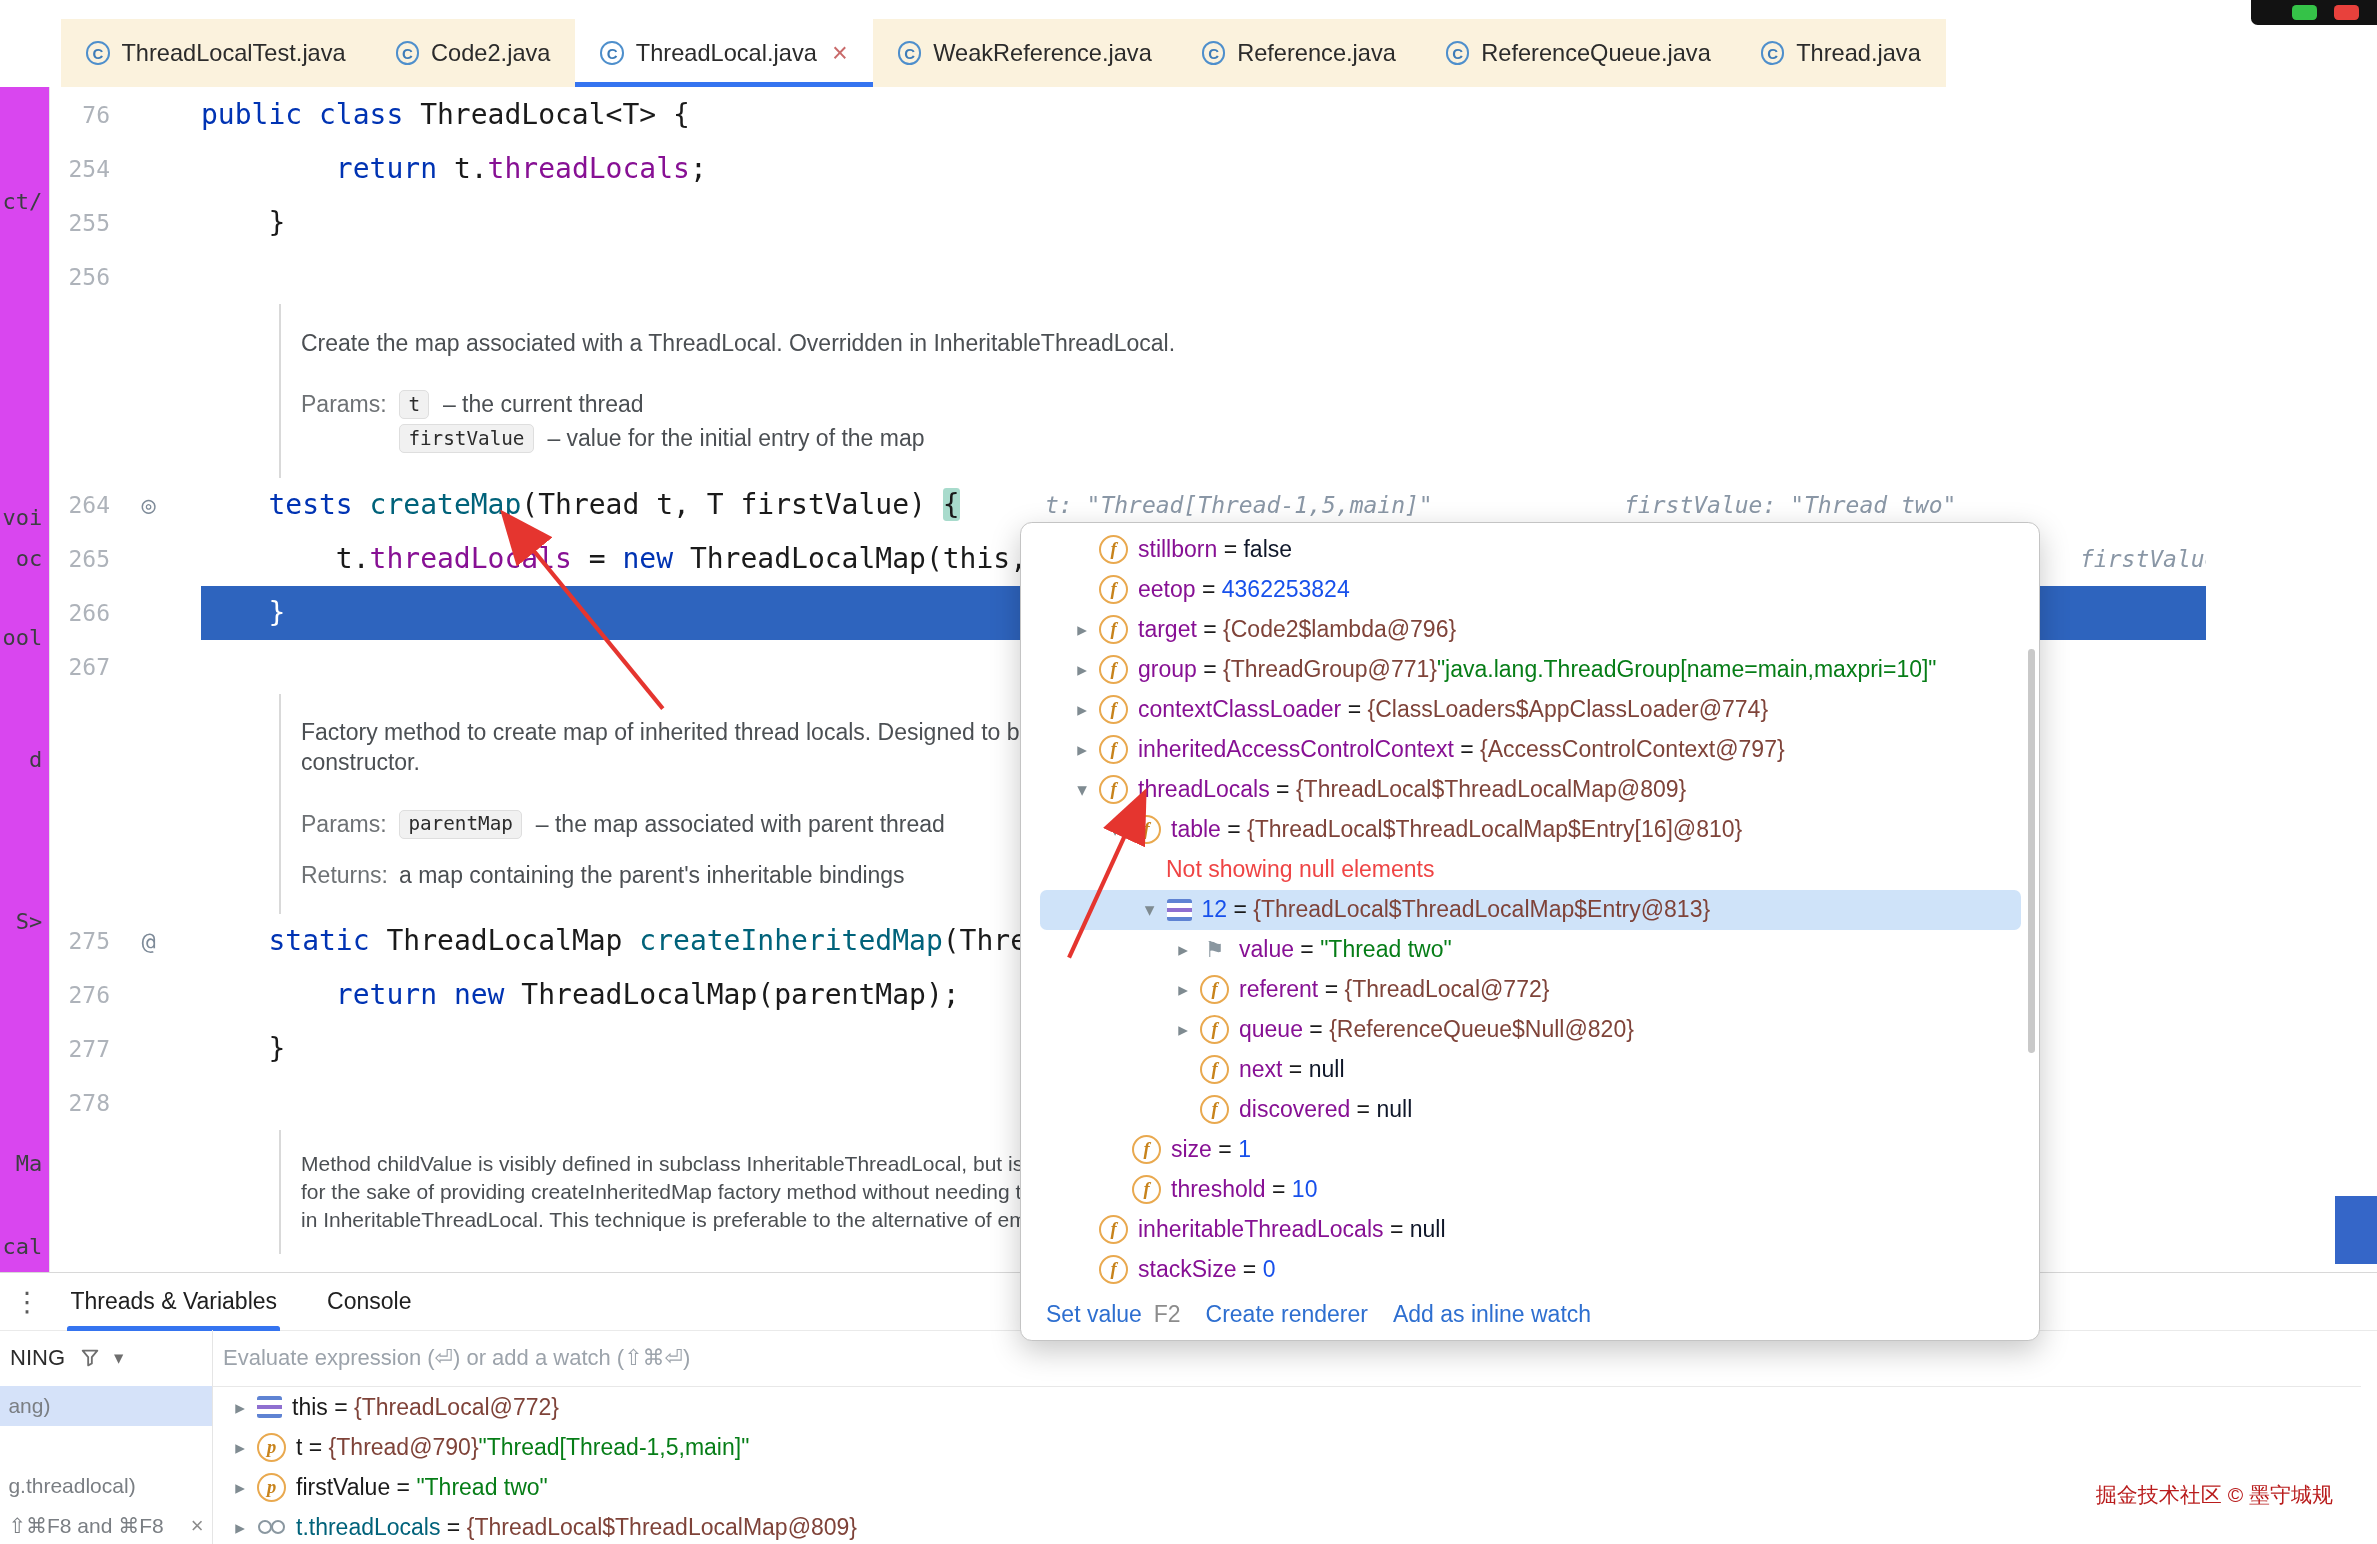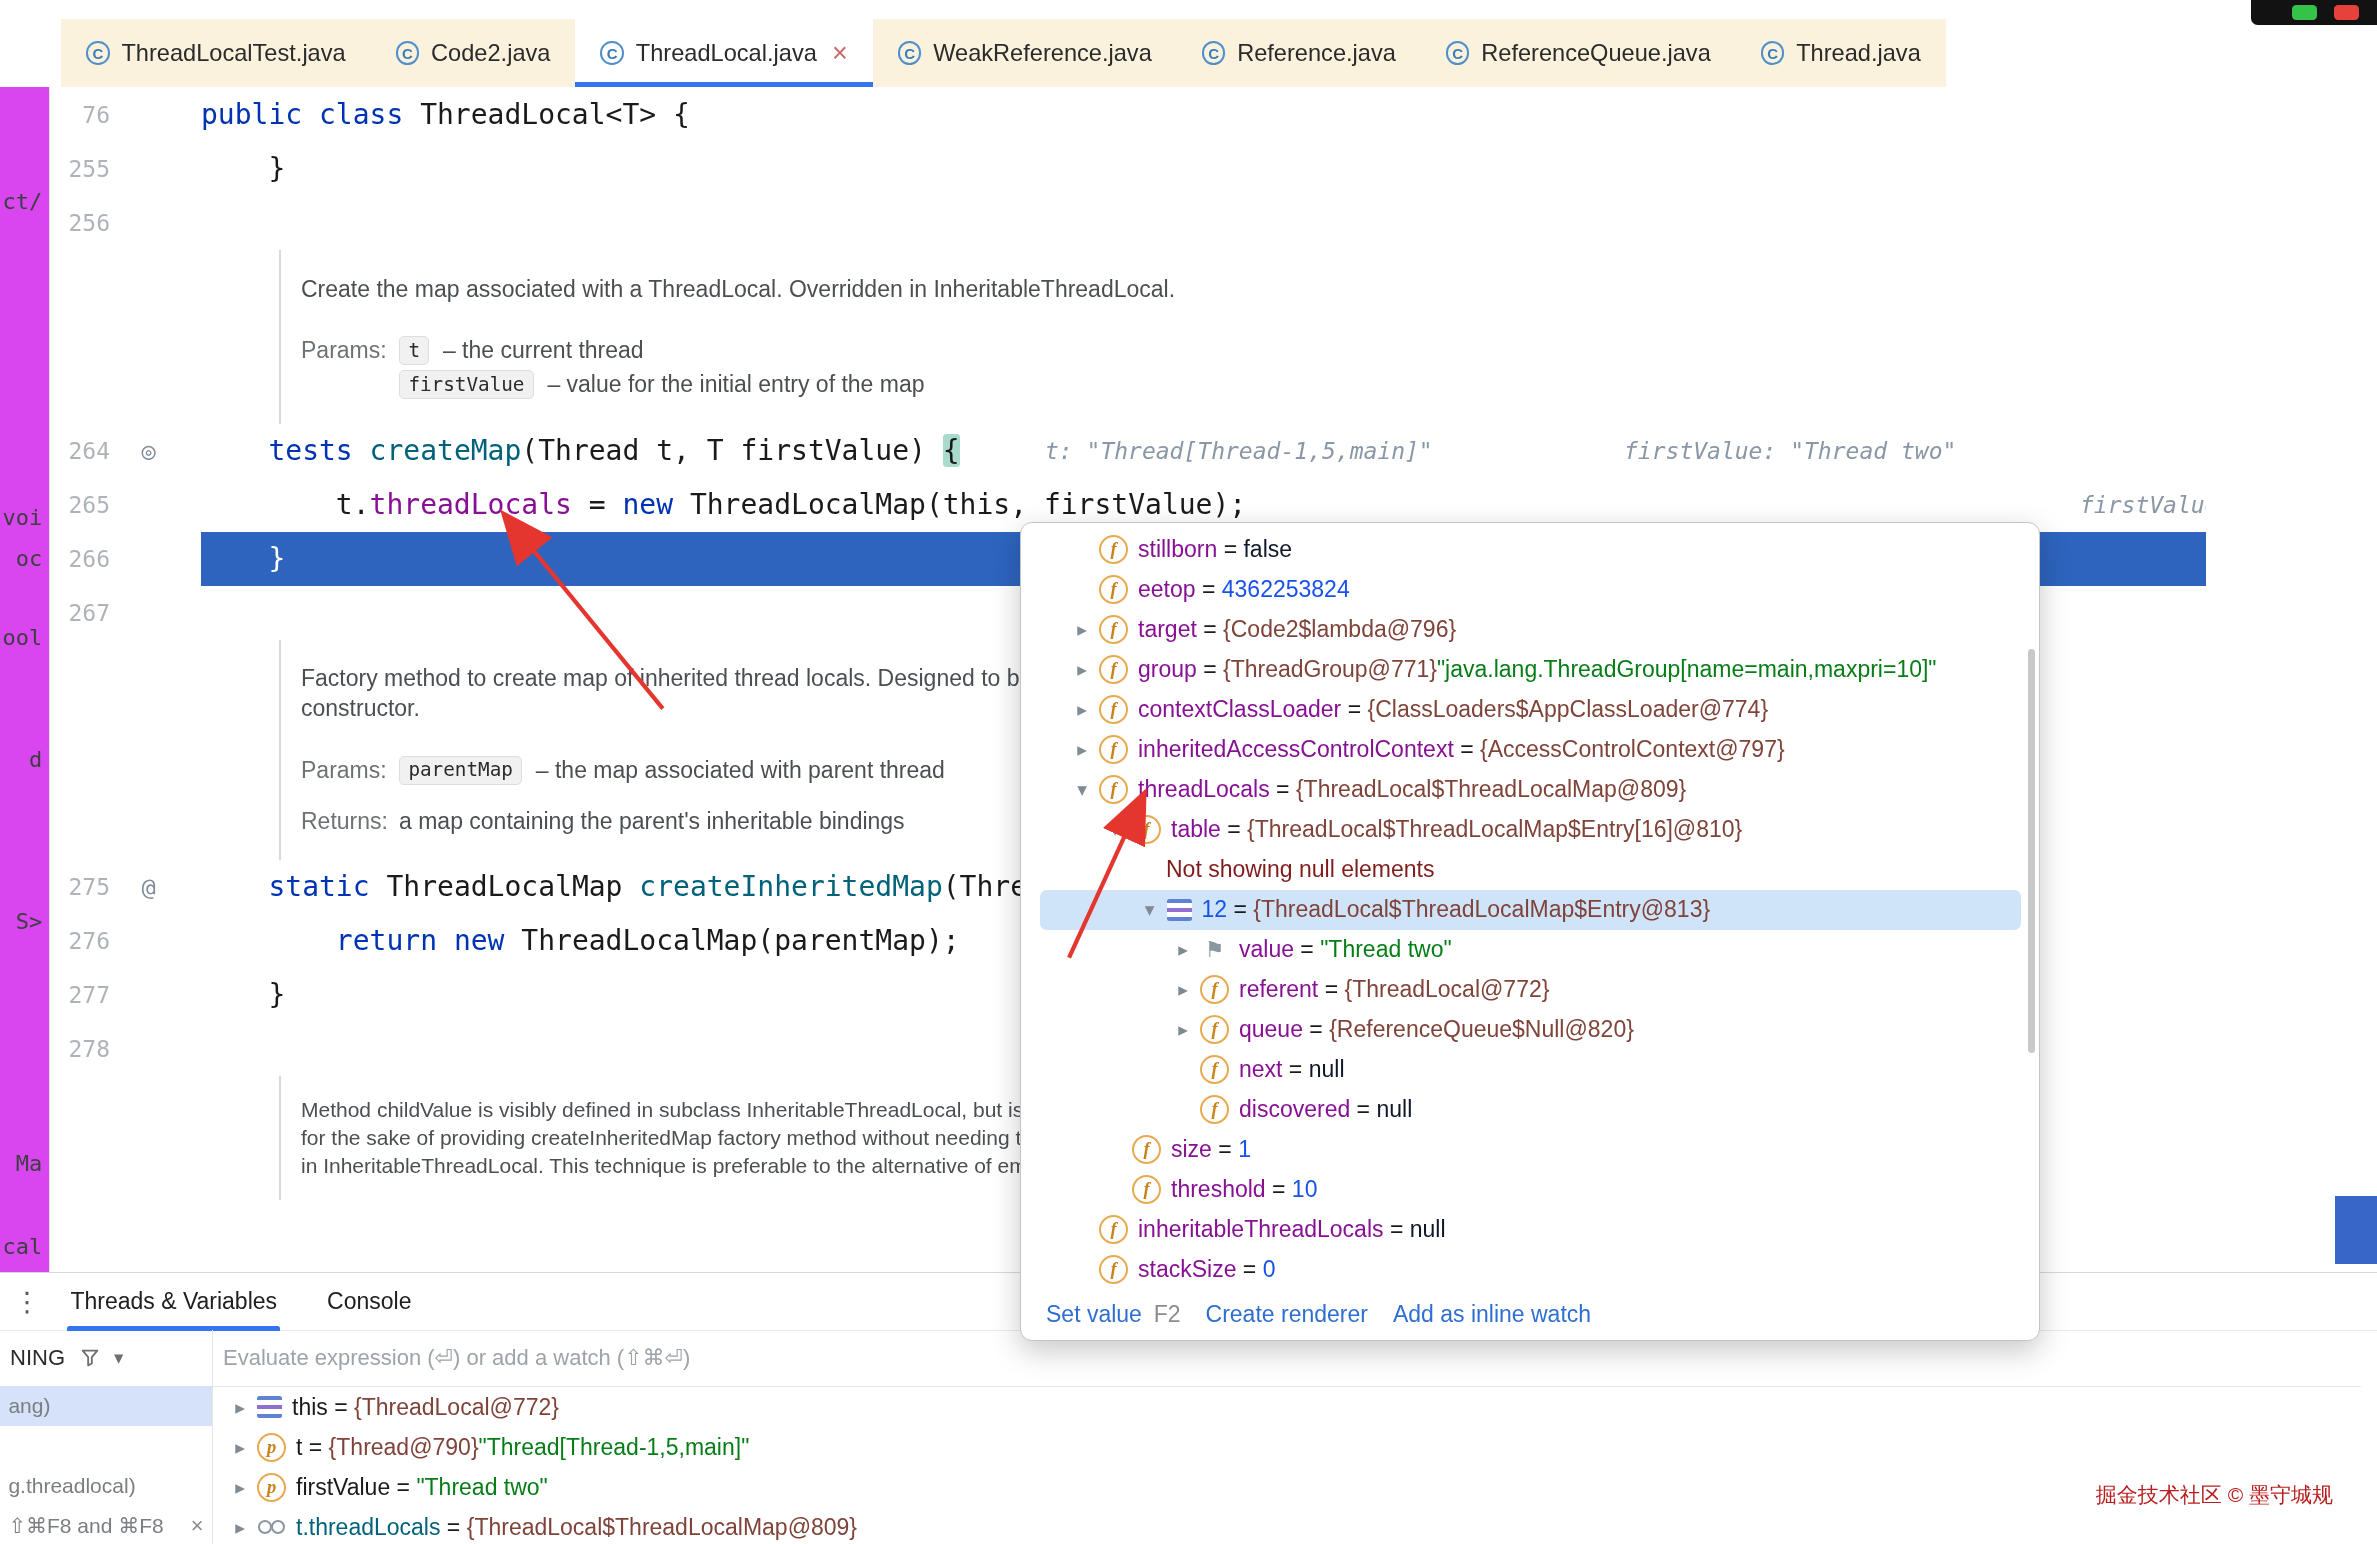--- a/index.html
+++ b/index.html
@@ -74,21 +74,21 @@
   .picon.watch::before,.picon.watch::after{content:"";position:absolute;top:7.6px;width:10px;height:10px;
                border:2.5px solid #8A97A0;border-radius:50%;}
   .picon.watch::before{left:0.8px;}.picon.watch::after{right:0.8px;}
   .pname{color:#871094;}
   .pname.num{color:#1750EB;}
   .peq{color:#1A1A1A;white-space:pre;}
   .v-kw{color:#0f172a;}
   .v-num{color:#1750EB;}
   .v-ref{color:#7F4339;}
   .v-str{color:#067D17;}
-  .pinfo{color:#7f1d1d;text-align:center;}
+  .pinfo{color:#ef4444;text-align:center;}
   .pactions{position:absolute;left:25px;bottom:11.8px;display:flex;gap:25px;font-size:23px;align-items:center;}
   .plink{color:#2E6FD0;}
   .pshort{color:#8C8C8C;margin-left:11.8px;}
   .pscroll{position:absolute;right:4.2px;top:126px;width:6.7px;height:404px;border-radius:3.4px;background:#C9C9C9;}
 
   
   .bottom{position:absolute;left:0;top:1272px;width:100%;height:273px;background:#fff;border-top:0.8px solid #D8D8D8;box-sizing:border-box;}
   .btabs{height:57px;display:flex;align-items:stretch;border-bottom:0.8px solid #EAEAEA;padding-left:8.4px;}
   .kebab{width:37px;display:flex;align-items:center;justify-content:center;color:#5A5A5A;font-size:27px;}
   .btab{padding:0 25px;display:flex;align-items:center;font-size:23px;color:#202020;position:relative;}
@@ -162,20 +162,24 @@
     <div class="frag" style="top: 1064px;">Ma</div>
     <div class="frag" style="top: 1147px;">cal</div>
   </div>
 
 <div class="editor">
     <div class="erow">
       <div class="egut"><span>76</span></div>
       <div class="ecode"><span class="tk-kw">public class </span><span class="tk-plain">ThreadLocal&lt;T&gt; {</span></div>
     </div>
     <div class="erow">
+      <div class="egut"><span>254</span></div>
+      <div class="ecode"><span class="tk-plain">        </span><span class="tk-kw">return </span><span class="tk-plain">t.</span><span class="tk-field">threadLocals</span><span class="tk-plain">;</span></div>
+    </div>
+    <div class="erow">
       <div class="egut"><span>255</span></div>
       <div class="ecode"><span class="tk-plain">    }</span></div>
     </div>
     <div class="erow">
       <div class="egut"><span>256</span></div>
       <div class="ecode"></div>
     </div>
     <div class="edoc">
       <div class="dline">Create the map associated with a ThreadLocal. Overridden in InheritableThreadLocal.</div>
       <div class="dparams">

